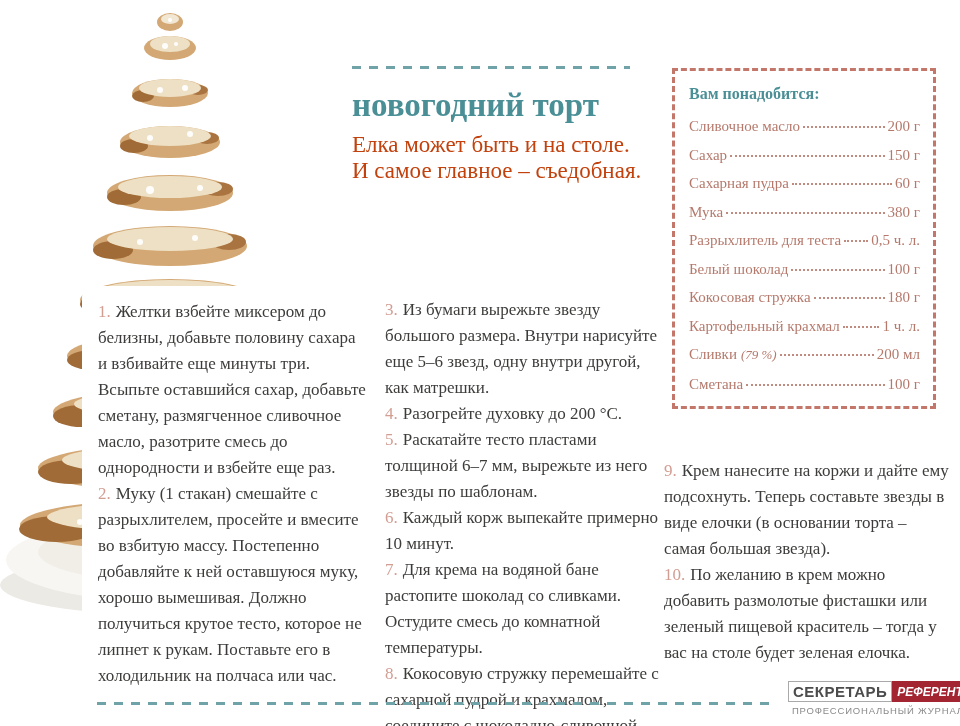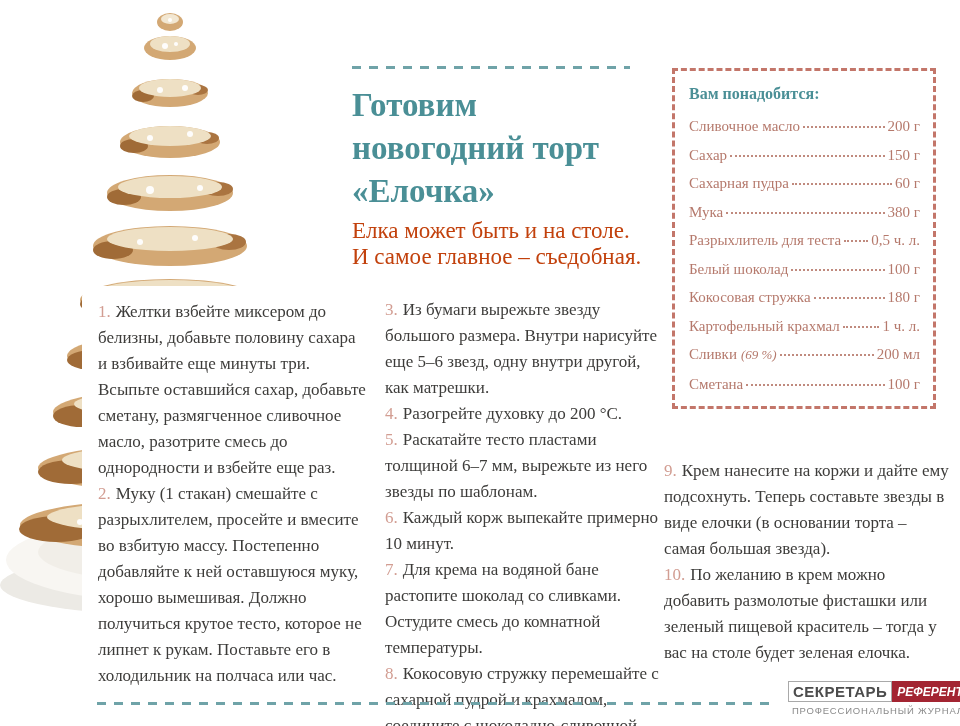--- a/index.html
+++ b/index.html
@@ -154,23 +154,21 @@
       <circle cx="165" cy="46" r="3"></circle>
         <circle cx="176" cy="44" r="2"></circle>
         <circle cx="170" cy="20" r="2"></circle>
     </g>
   </svg>
 
   <div class="dash-teal top-dash"></div>
 
   <div class="title-block">
     <div class="title">
-      <div>Готовим</div>
       <div>новогодний торт</div>
-      <div>«Елочка»</div>
     </div>
     <div class="subtitle">
       <div>Елка может быть и на столе.</div>
       <div>И самое главное – съедобная.</div>
     </div>
   </div>
 
   <div class="ingbox">
     <p class="ing-heading">Вам понадобится:</p>
     <div class="ing">
@@ -208,21 +206,21 @@
         <span class="dots"></span>
         <span class="ival">180 г</span>
       </div>
     <div class="ing">
         <span class="iname">Картофельный крахмал</span>
         <span class="dots"></span>
         <span class="ival">1 ч. л.</span>
       </div>
     <div class="ing">
         <span class="iname">Сливки</span>
-        <span class="inote">(69 %)</span>
+        <span class="inote">(79 %)</span>
         <span class="dots"></span>
         <span class="ival">200 мл</span>
       </div>
     <div class="ing">
         <span class="iname">Сметана</span>
         <span class="dots"></span>
         <span class="ival">100 г</span>
       </div>
   </div>
 

